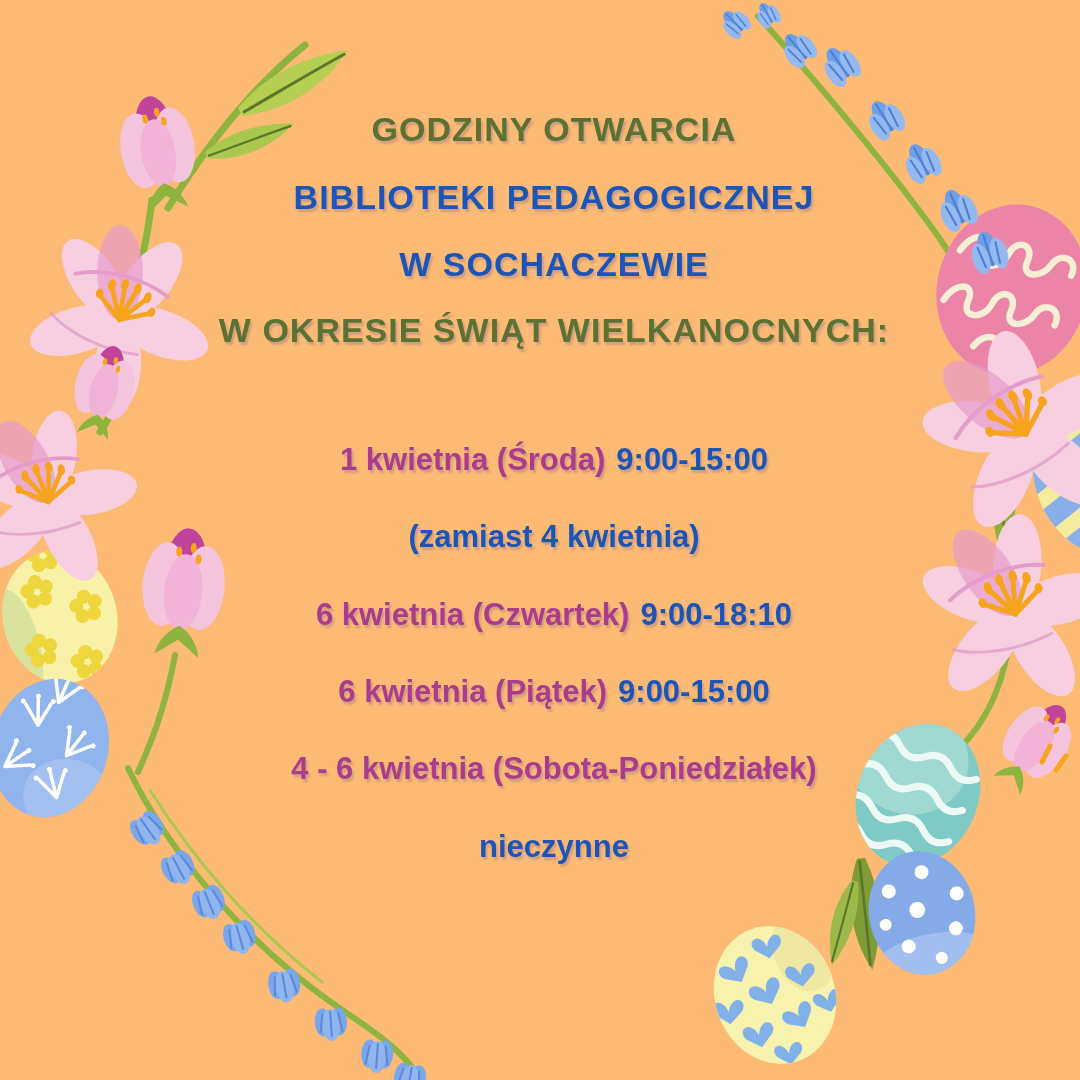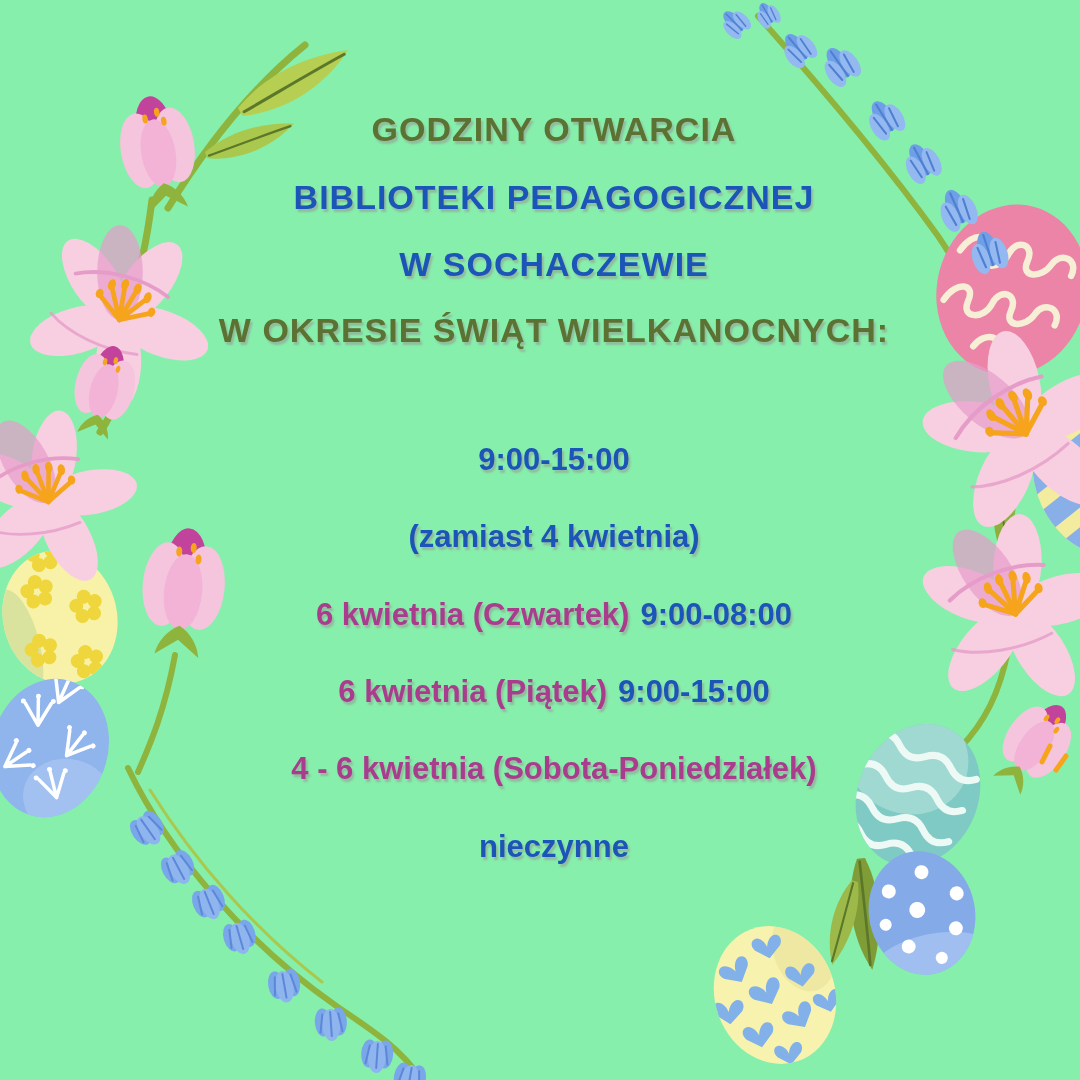--- a/index.html
+++ b/index.html
@@ -1,18 +1,18 @@
 <!DOCTYPE html>
 <html><head>
 <meta charset="utf-8">
 <style>
   html,body{margin:0;padding:0;background:#ffffff;}
   .canvas{
     position:relative;width:1080px;height:1080px;overflow:hidden;
-    background:#86efac;
+    background:#fdba74;
     font-family:"Liberation Sans", sans-serif;
   }
   .decor{position:absolute;left:0;top:0;width:1080px;height:1080px;pointer-events:none;}
   .decor path{stroke-linecap:round;stroke-linejoin:round;}
   .txt{
     position:absolute;left:14px;width:1080px;text-align:center;font-weight:bold;
     text-shadow:2px 3px 2px rgba(158,124,140,0.45);
     white-space:nowrap;
   }
   .h{font-size:34px;letter-spacing:1px;}
@@ -349,28 +349,29 @@
         <path d="M1056,770 L1066,756"></path>
     </g>
   </svg>
 
   <div class="txt h green" style="top:110px">GODZINY OTWARCIA</div>
   <div class="txt h blue" style="top:178px">BIBLIOTEKI PEDAGOGICZNEJ</div>
   <div class="txt h blue" style="top:245px">W SOCHACZEWIE</div>
   <div class="txt h green" style="top:311px">W OKRESIE ŚWIĄT WIELKANOCNYCH:</div>
 
   <div class="txt row" style="top:442px">
+    <span class="magenta">1 kwietnia (Środa)</span>
     <span class="blue">9:00-15:00</span>
   </div>
 
   <div class="txt s blue" style="top:519px">(zamiast 4 kwietnia)</div>
 
   <div class="txt row" style="top:597px">
     <span class="magenta">6 kwietnia (Czwartek)</span>
-    <span class="blue">9:00-08:00</span>
+    <span class="blue">9:00-18:10</span>
   </div>
 
   <div class="txt row" style="top:674px">
     <span class="magenta">6 kwietnia (Piątek)</span>
     <span class="blue">9:00-15:00</span>
   </div>
 
   <div class="txt s magenta" style="top:751px">4 - 6 kwietnia (Sobota-Poniedziałek)</div>
 
   <div class="txt s blue" style="top:829px">nieczynne</div>

